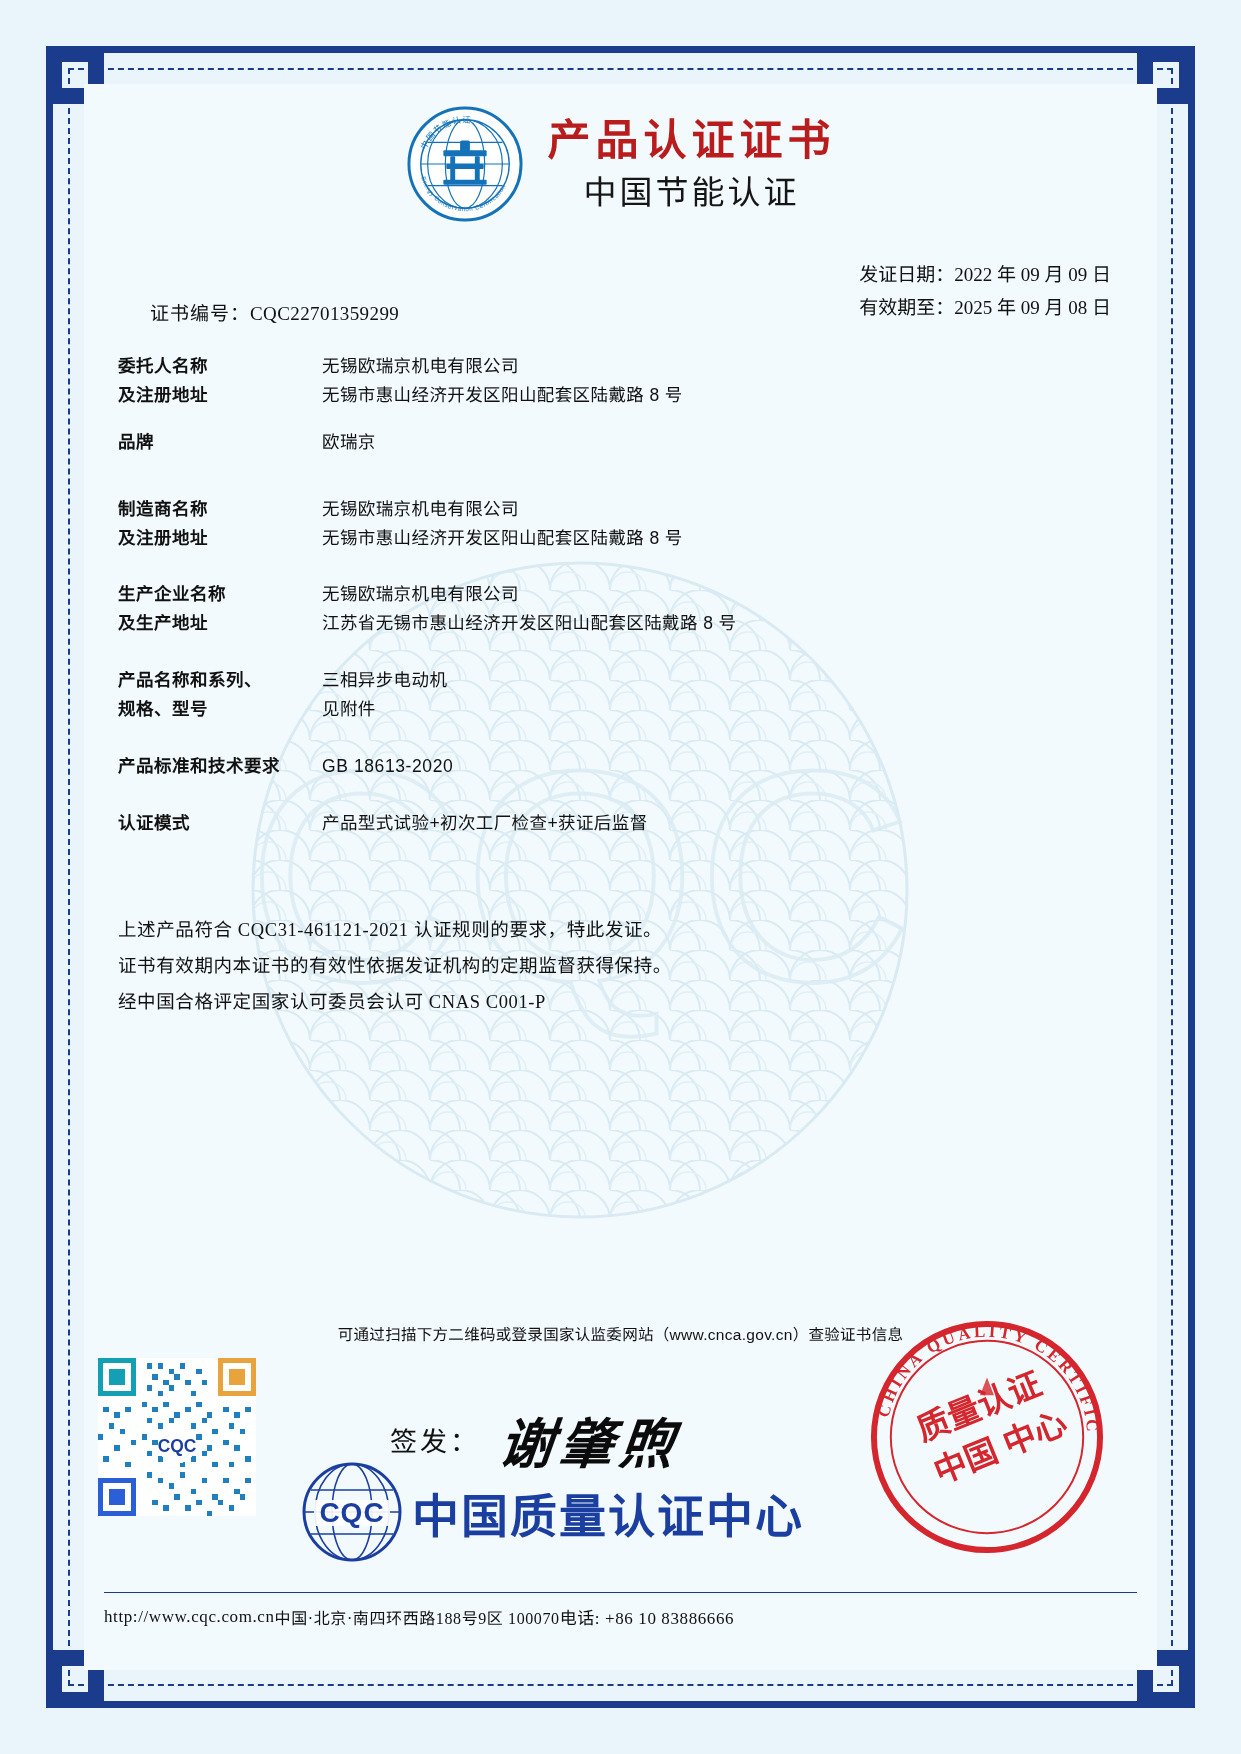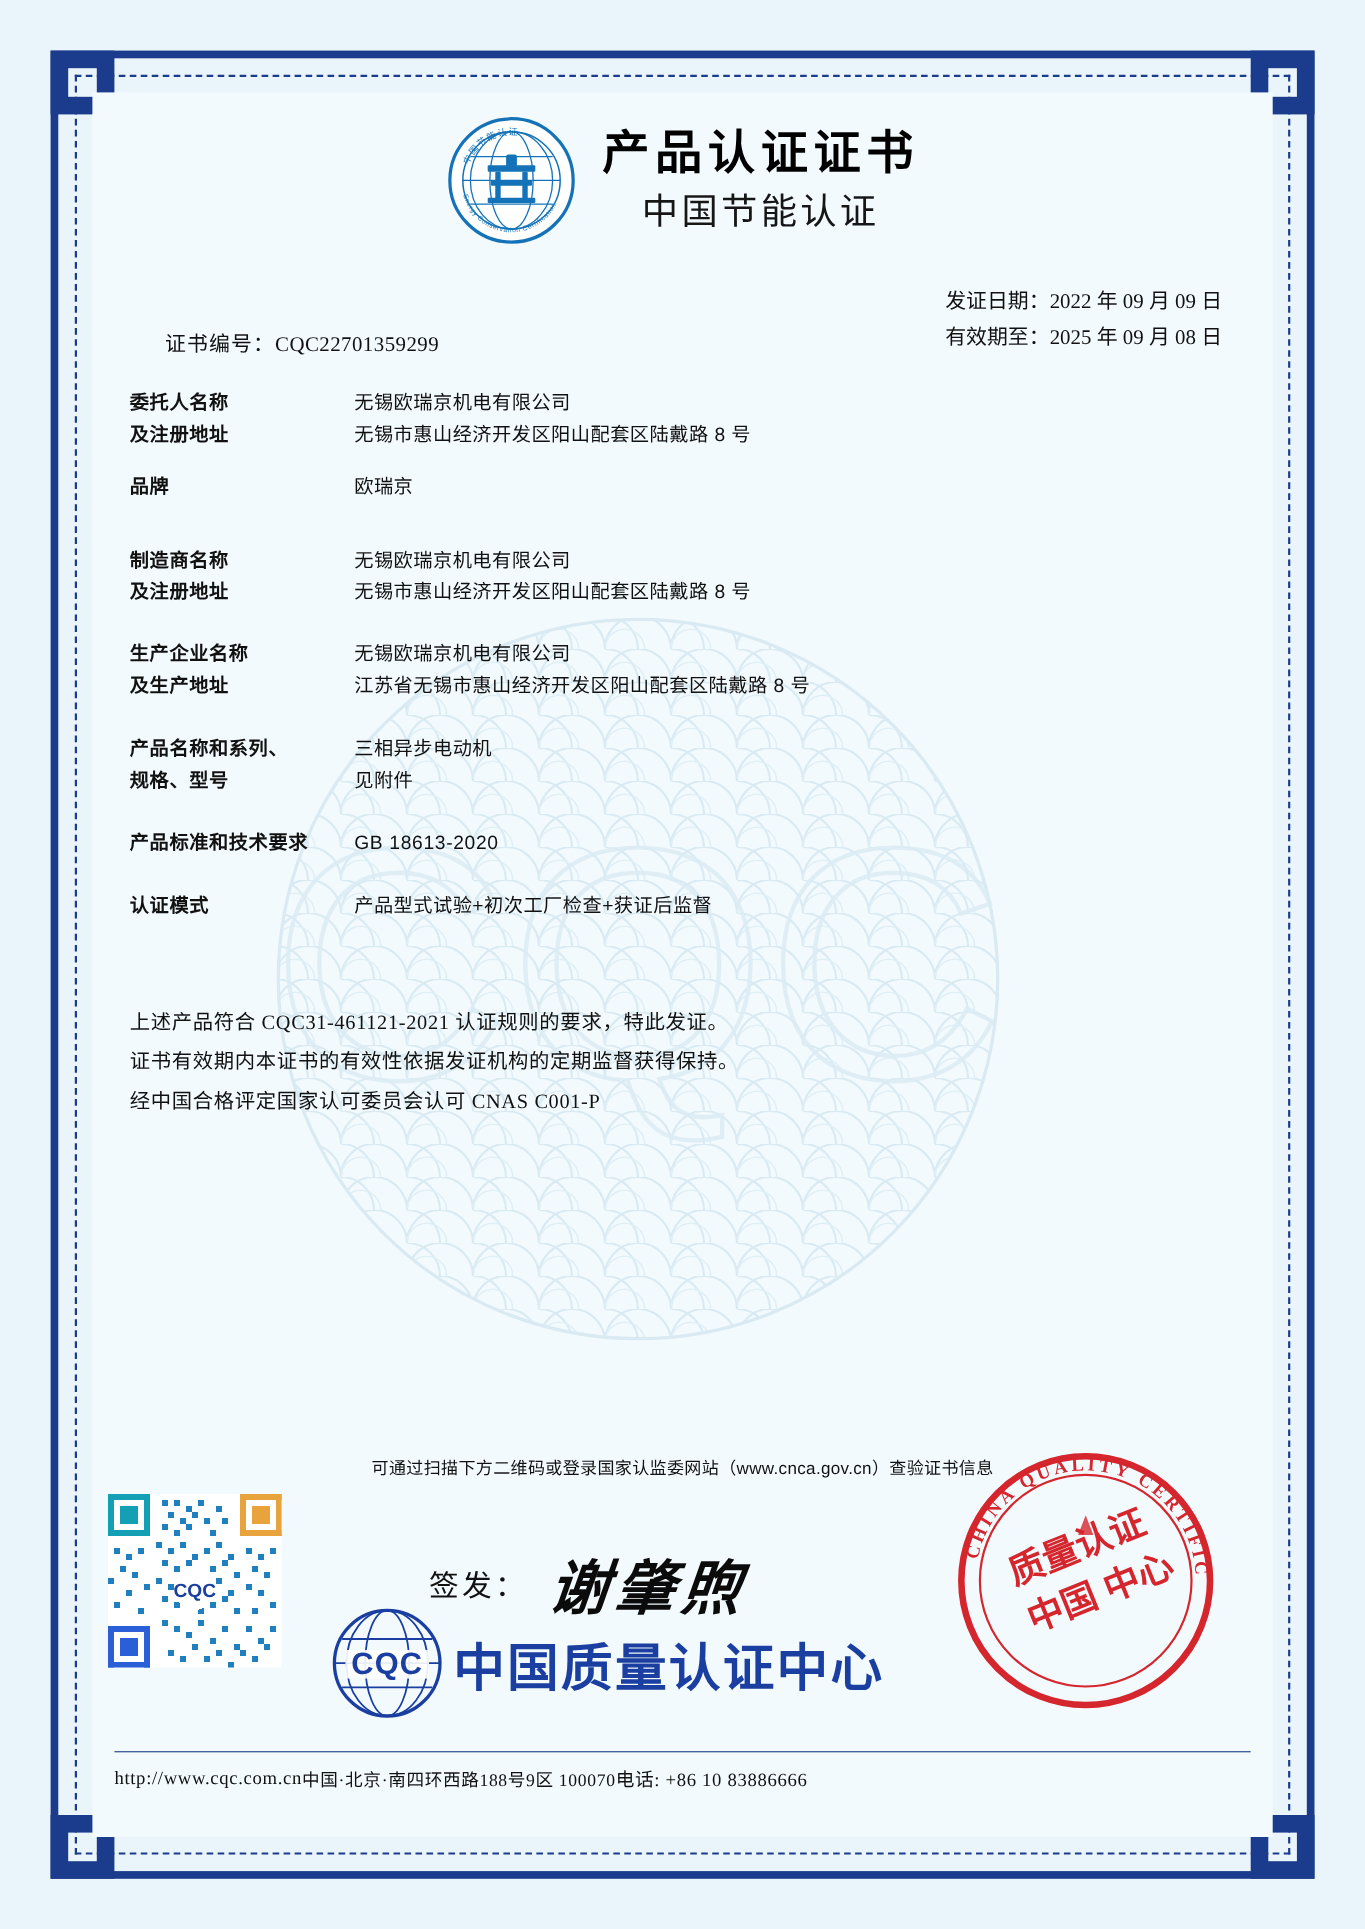--- a/index.html
+++ b/index.html
@@ -89,21 +89,21 @@
     position: relative;
   }
   .titles {
     text-align: center;
     margin-left: 6px;
   }
   .title-main {
     font-size: 43px;
     font-weight: bold;
     letter-spacing: 5px;
-    color: #000000;
+    color: #b91c1c;
     line-height: 1.18;
     font-family: "Liberation Sans", "DejaVu Sans", sans-serif;
   }
   .title-sub {
     font-size: 33px;
     letter-spacing: 3px;
     color: #161616;
     margin-top: 7px;
     line-height: 1.2;
   }

